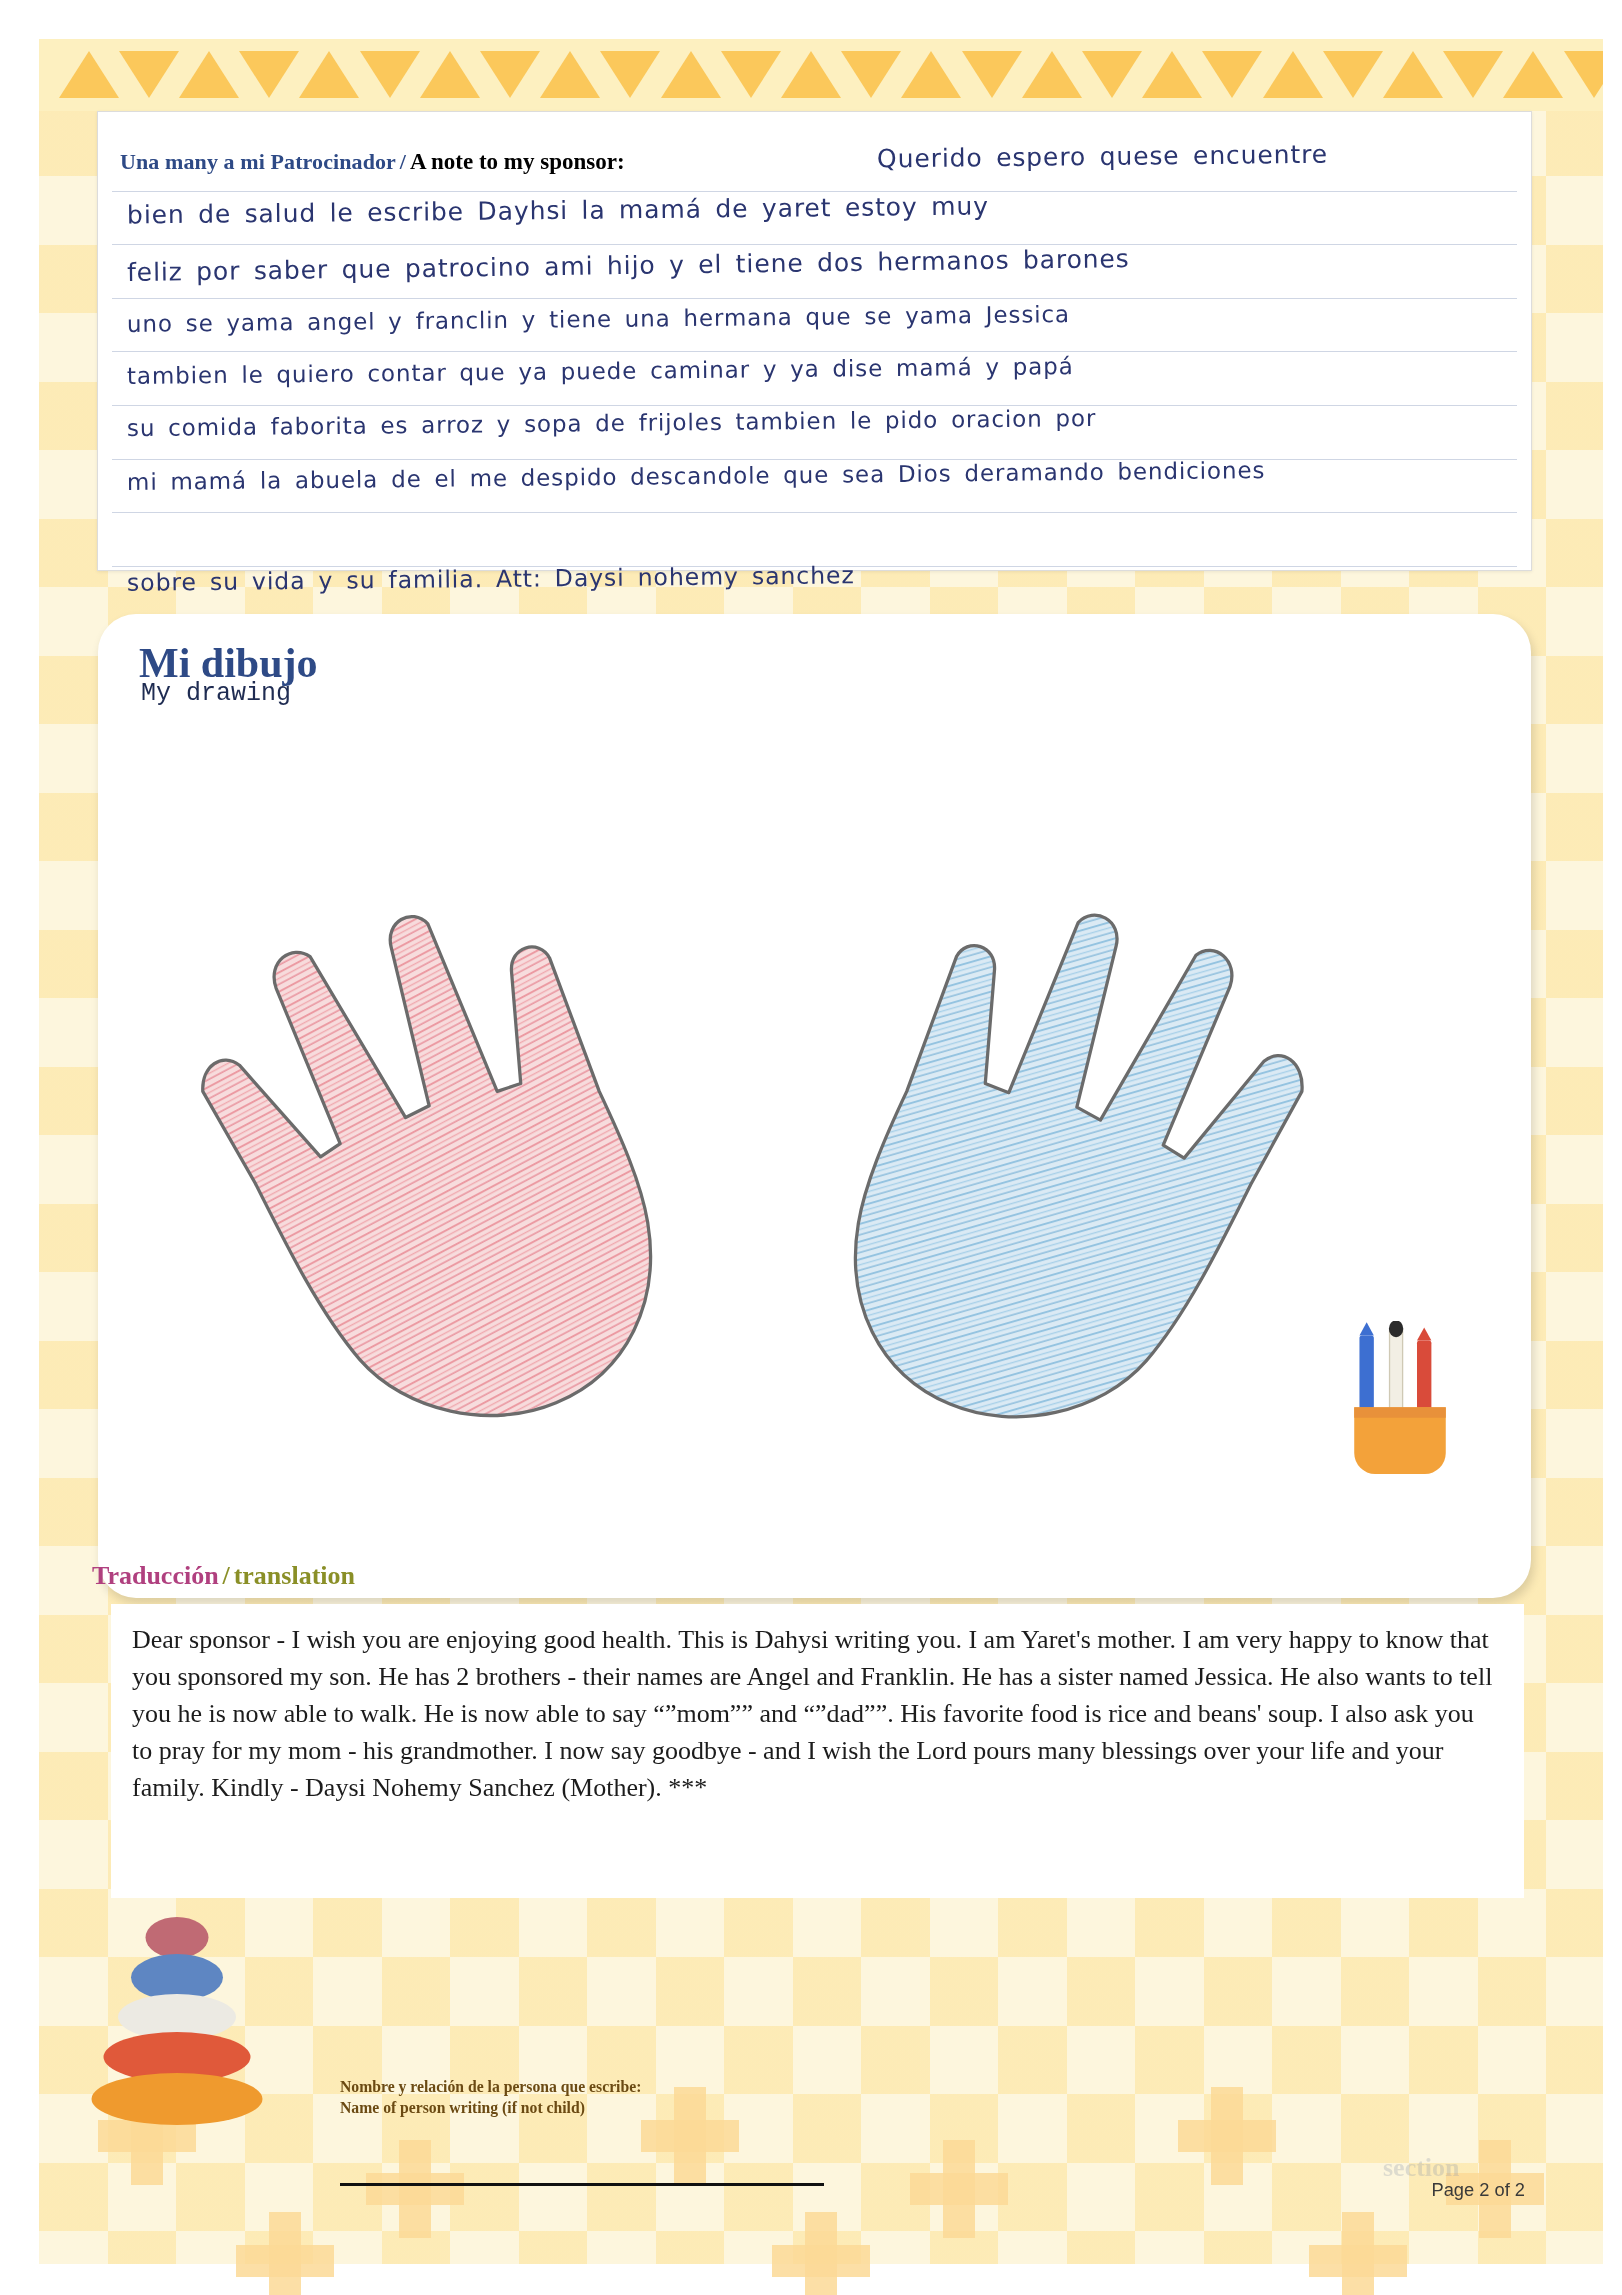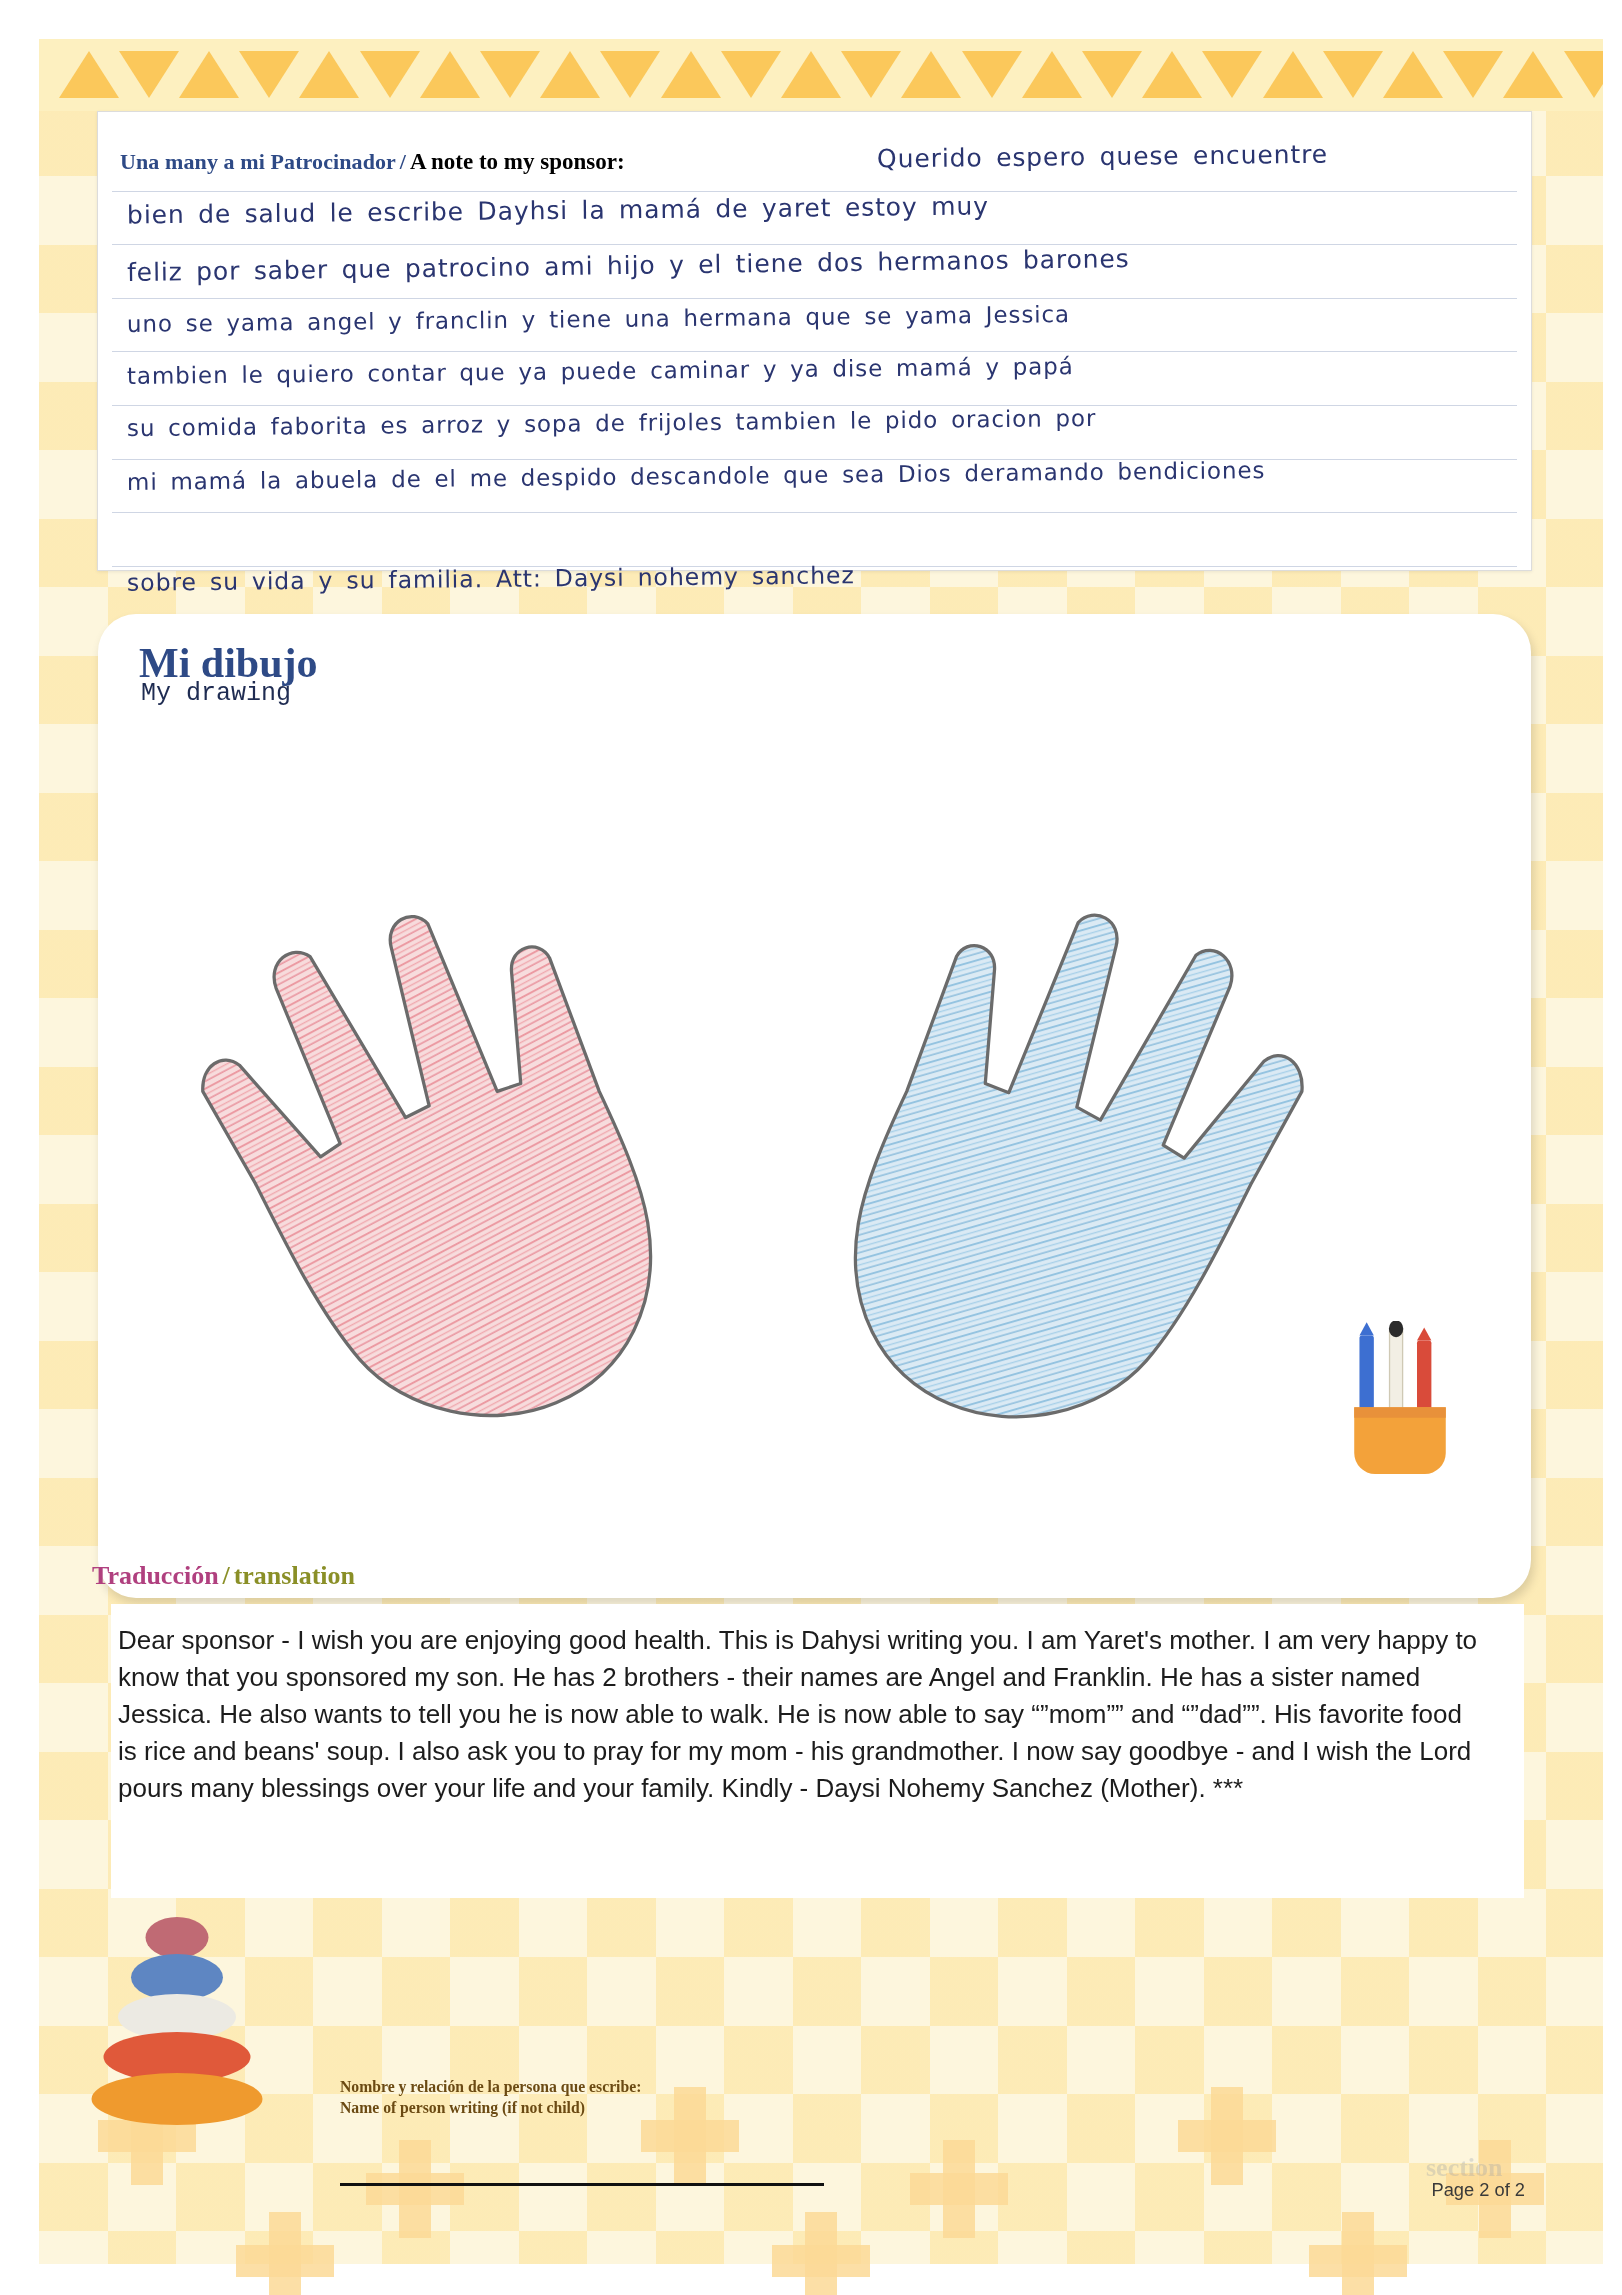--- a/index.html
+++ b/index.html
@@ -196,24 +196,24 @@
   #translation-card {
     position: absolute;
     left: 111px;
     top: 1604px;
     width: 1413px;
     height: 294px;
     background: #ffffff;
   }
   #translation-text {
     position: absolute;
-    left: 7px;
+    left: 21px;
     top: 18.3px;
     width: 1368px;
-    font-family: Liberation Sans, sans-serif;
+    font-family: Liberation Serif, serif;
     font-size: 26px;
     line-height: 1.42;
     color: #1c1c1c;
   }
 
   
   #rings {
     position: absolute;
     left: 92px;
     top: 1917px;
@@ -304,21 +304,21 @@
       <div class="tri down" style="left:1163px"></div>
     <div class="tri" style="left:1224px"></div>
       <div class="tri down" style="left:1284px"></div>
     <div class="tri" style="left:1344px"></div>
       <div class="tri down" style="left:1404px"></div>
     <div class="tri" style="left:1464px"></div>
       <div class="tri down" style="left:1525px"></div>
   </div>
 
   <div class="ghost" style="left:1247px; top:497px;">My First</div>
-  <div class="ghost" style="left:1426px; top:2153px; font-size:26px;">section</div>
+  <div class="ghost" style="left:1383px; top:2153px; font-size:26px;">section</div>
 
   <div id="note-card">
     <div class="rule" style="top:79px"></div>
     <div class="rule" style="top:132px"></div>
     <div class="rule" style="top:186px"></div>
     <div class="rule" style="top:239px"></div>
     <div class="rule" style="top:293px"></div>
     <div class="rule" style="top:347px"></div>
     <div class="rule" style="top:400px"></div>
     <div class="rule" style="top:454px"></div>

